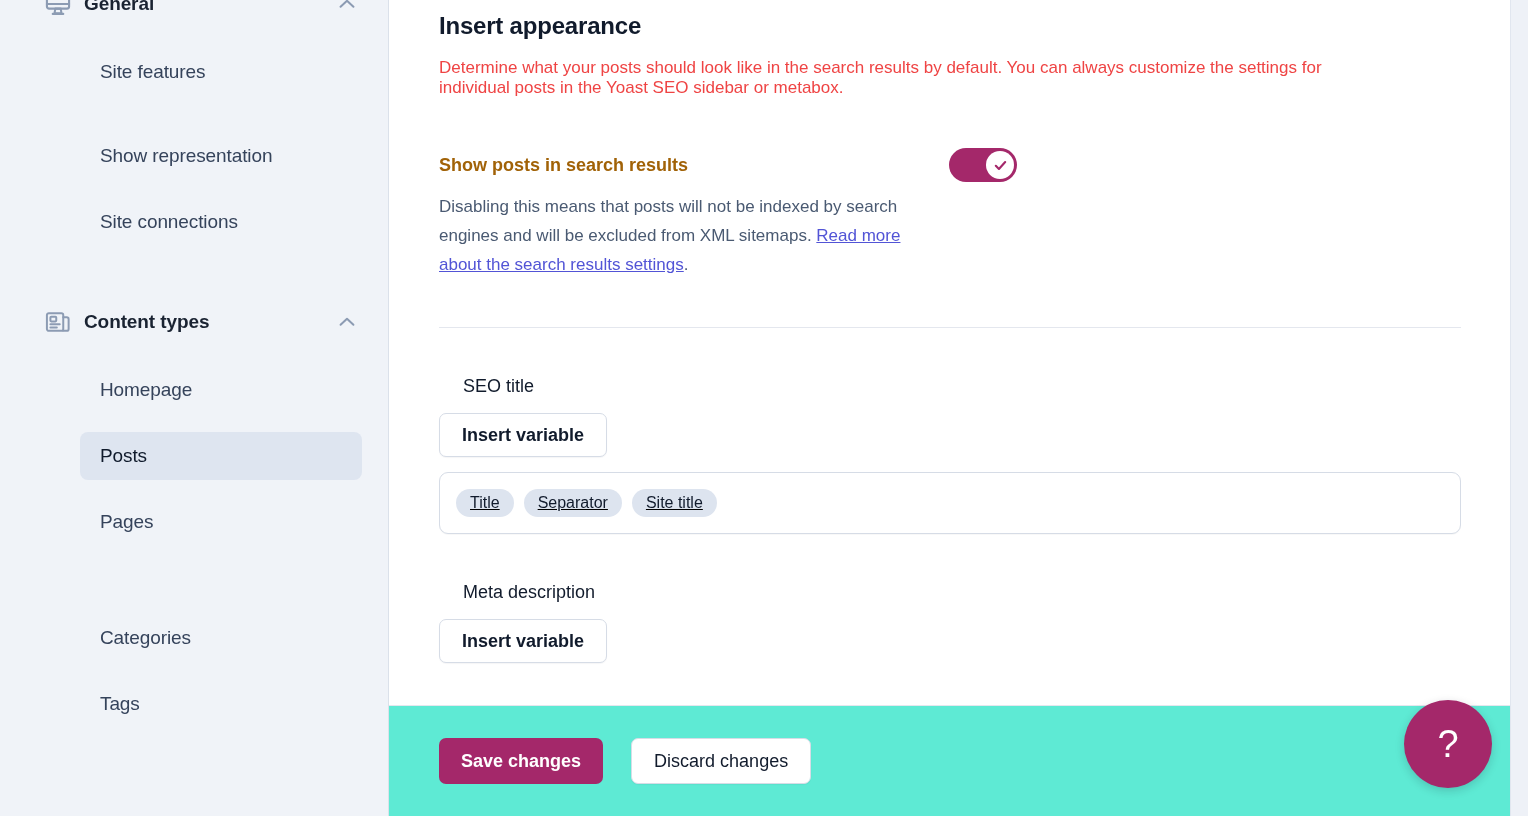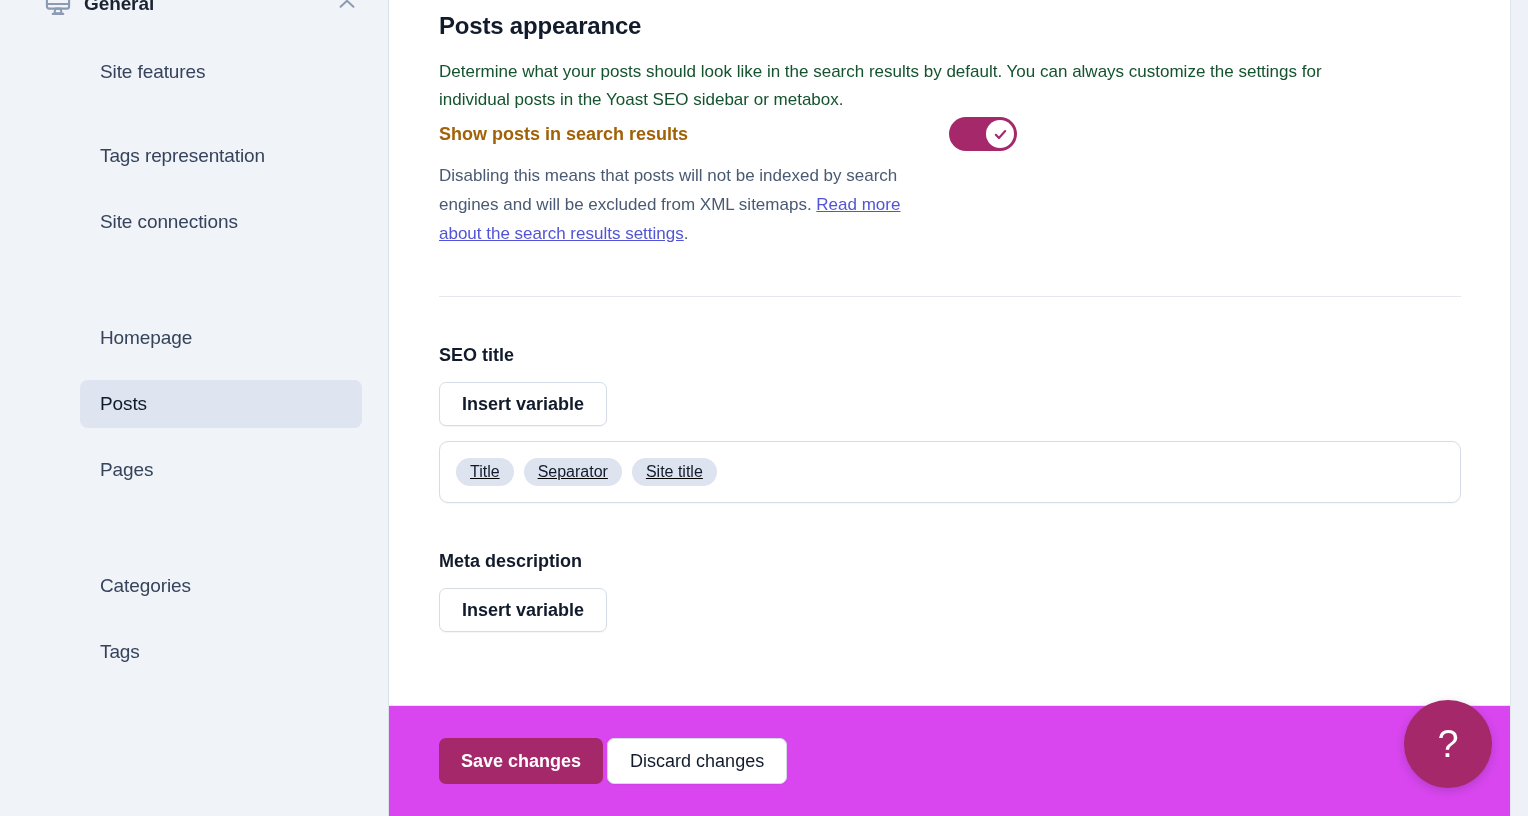--- a/index.html
+++ b/index.html
@@ -109,23 +109,24 @@
   .page-title {
     font-size: 24px;
     font-weight: bold;
     color: #111b2c;
     margin-bottom: 18px;
     letter-spacing: -0.2px;
   }
 
   .page-desc {
     font-size: 17px;
-    line-height: 28px;
-    color: #14532d;
+    line-height: 20px;
+    color: #ef4444;
     max-width: 920px;
+    margin-bottom: 47px;
   }
 
   .field-row {
     display: flex;
     align-items: flex-start;
     margin-bottom: 0;
   }
   .field-label-block { width: 510px; }
   .field-label {
     font-size: 18px;
@@ -178,23 +179,24 @@
     height: 1px;
     background: #e4e7ee;
     margin: 48px 0 0 0;
     width: 1022px;
   }
 
   .section { margin-top: 48px; }
 
   .section-label {
     font-size: 18px;
-    font-weight: bold;
+    font-weight: normal;
     color: #111b2c;
     margin-bottom: 16px;
+    margin-left: 24px;
   }
 
   .insert-variable-btn {
     display: inline-flex;
     align-items: center;
     justify-content: center;
     height: 44px;
     padding: 0 22px;
     background: #ffffff;
     border: 1px solid #d6dce6;
@@ -232,26 +234,26 @@
     font-size: 16px;
     color: #111b2c;
     white-space: nowrap;
     cursor: pointer;
   }
 
   
   #footer {
     flex: 0 0 111px;
     height: 111px;
-    background: #d946ef;
+    background: #5eead4;
     border-top: 1px solid #e4e7ee;
     display: flex;
     align-items: center;
     padding-left: 50px;
-    gap: 4px;
+    gap: 28px;
   }
   .btn-primary {
     height: 46px;
     padding: 0 22px;
     background: #a4286a;
     color: #ffffff;
     border: none;
     border-radius: 7px;
     font-size: 18px;
     font-weight: bold;
@@ -326,47 +328,64 @@
       <span class="chevron">
         <svg viewBox="0 0 24 24" fill="none" stroke="currentColor" stroke-width="2.2" stroke-linecap="round" stroke-linejoin="round">
           <polyline points="5 15 12 8.5 19 15"></polyline>
         </svg>
       </span>
     </div>
     <div class="nav-spacer-sm"></div>
     <a class="nav-item">Site features</a>
     <div class="nav-spacer-sm"></div>
     <div class="nav-spacer-sm"></div>
-    <a class="nav-item">Tags representation</a>
+    <a class="nav-item">Show representation</a>
     <div class="nav-spacer-sm"></div>
     <a class="nav-item">Site connections</a>
 
     <div class="nav-spacer-lg"></div>
 
+    <div class="nav-group-header">
+      <span class="group-icon">
+        <svg viewBox="0 0 24 24" fill="none" stroke="currentColor" stroke-width="1.7" stroke-linecap="round" stroke-linejoin="round">
+          <rect x="2.5" y="4.5" width="14" height="15" rx="1.6"></rect>
+          <path d="M16.5 8h3a1.6 1.6 0 0 1 1.6 1.6v8.3a1.6 1.6 0 0 1-1.6 1.6h-3"></path>
+          <rect x="5.5" y="7.5" width="5" height="4" rx="0.7"></rect>
+          <line x1="5.5" y1="14" x2="13.5" y2="14"></line>
+          <line x1="5.5" y1="16.8" x2="11" y2="16.8"></line>
+        </svg>
+      </span>
+      <span class="group-label">Content types</span>
+      <span class="chevron">
+        <svg viewBox="0 0 24 24" fill="none" stroke="currentColor" stroke-width="2.2" stroke-linecap="round" stroke-linejoin="round">
+          <polyline points="5 15 12 8.5 19 15"></polyline>
+        </svg>
+      </span>
+    </div>
     <div class="nav-spacer-sm"></div>
     <a class="nav-item">Homepage</a>
     <div class="nav-spacer-sm"></div>
     <a class="nav-item active">Posts</a>
     <div class="nav-spacer-sm"></div>
     <a class="nav-item">Pages</a>
 
     <div class="nav-spacer-lg"></div>
 
     <div class="nav-spacer-sm"></div>
     <a class="nav-item">Categories</a>
     <div class="nav-spacer-sm"></div>
     <a class="nav-item">Tags</a>
   </nav>
 
   <main id="main">
 
     <div id="content-scroll">
       <div class="content-inner">
 
-        <h1 class="page-title">Posts appearance</h1>
+        <h1 class="page-title">Insert appearance</h1>
         <p class="page-desc">Determine what your posts should look like in the search results by default. You can always customize the settings for individual posts in the Yoast SEO sidebar or metabox.</p>
 
         <div class="field-row">
           <div class="field-label-block">
             <div class="field-label">Show posts in search results</div>
             <div class="field-help"><span>Disabling this means that posts will not be indexed by search engines and will be excluded from XML sitemaps. </span><a href="#">Read more about the search results settings</a><span>.</span></div>
           </div>
           <div class="toggle-wrap">
             <div class="toggle">
               <span class="knob">

